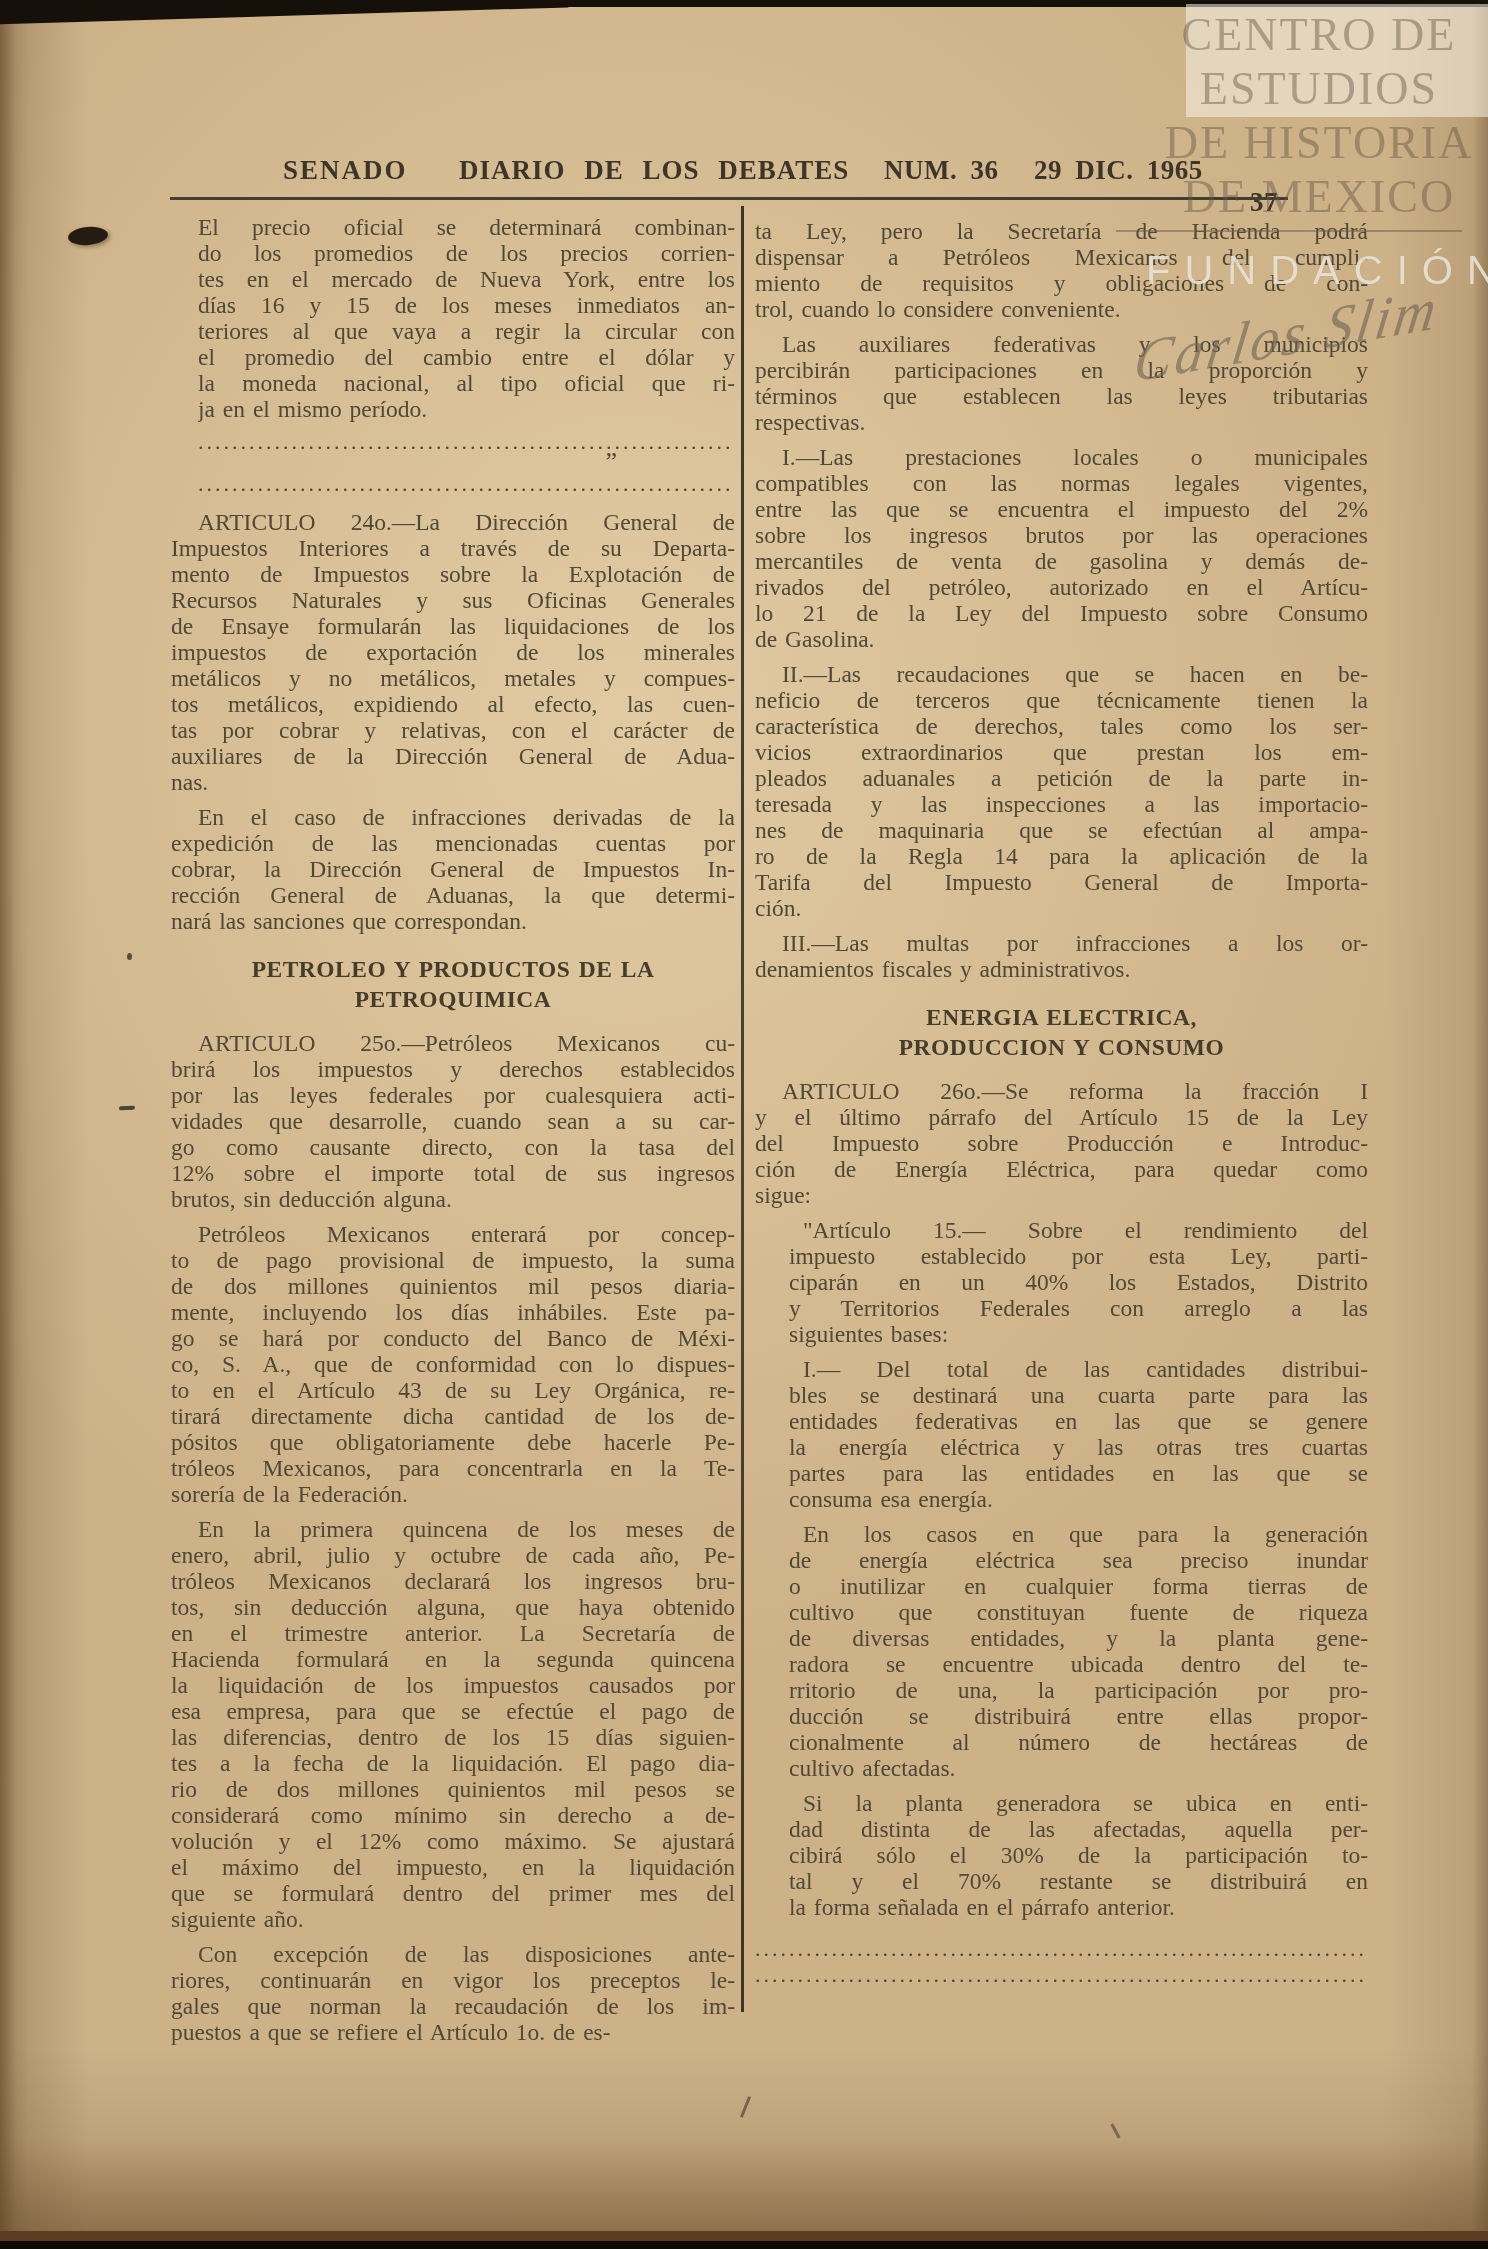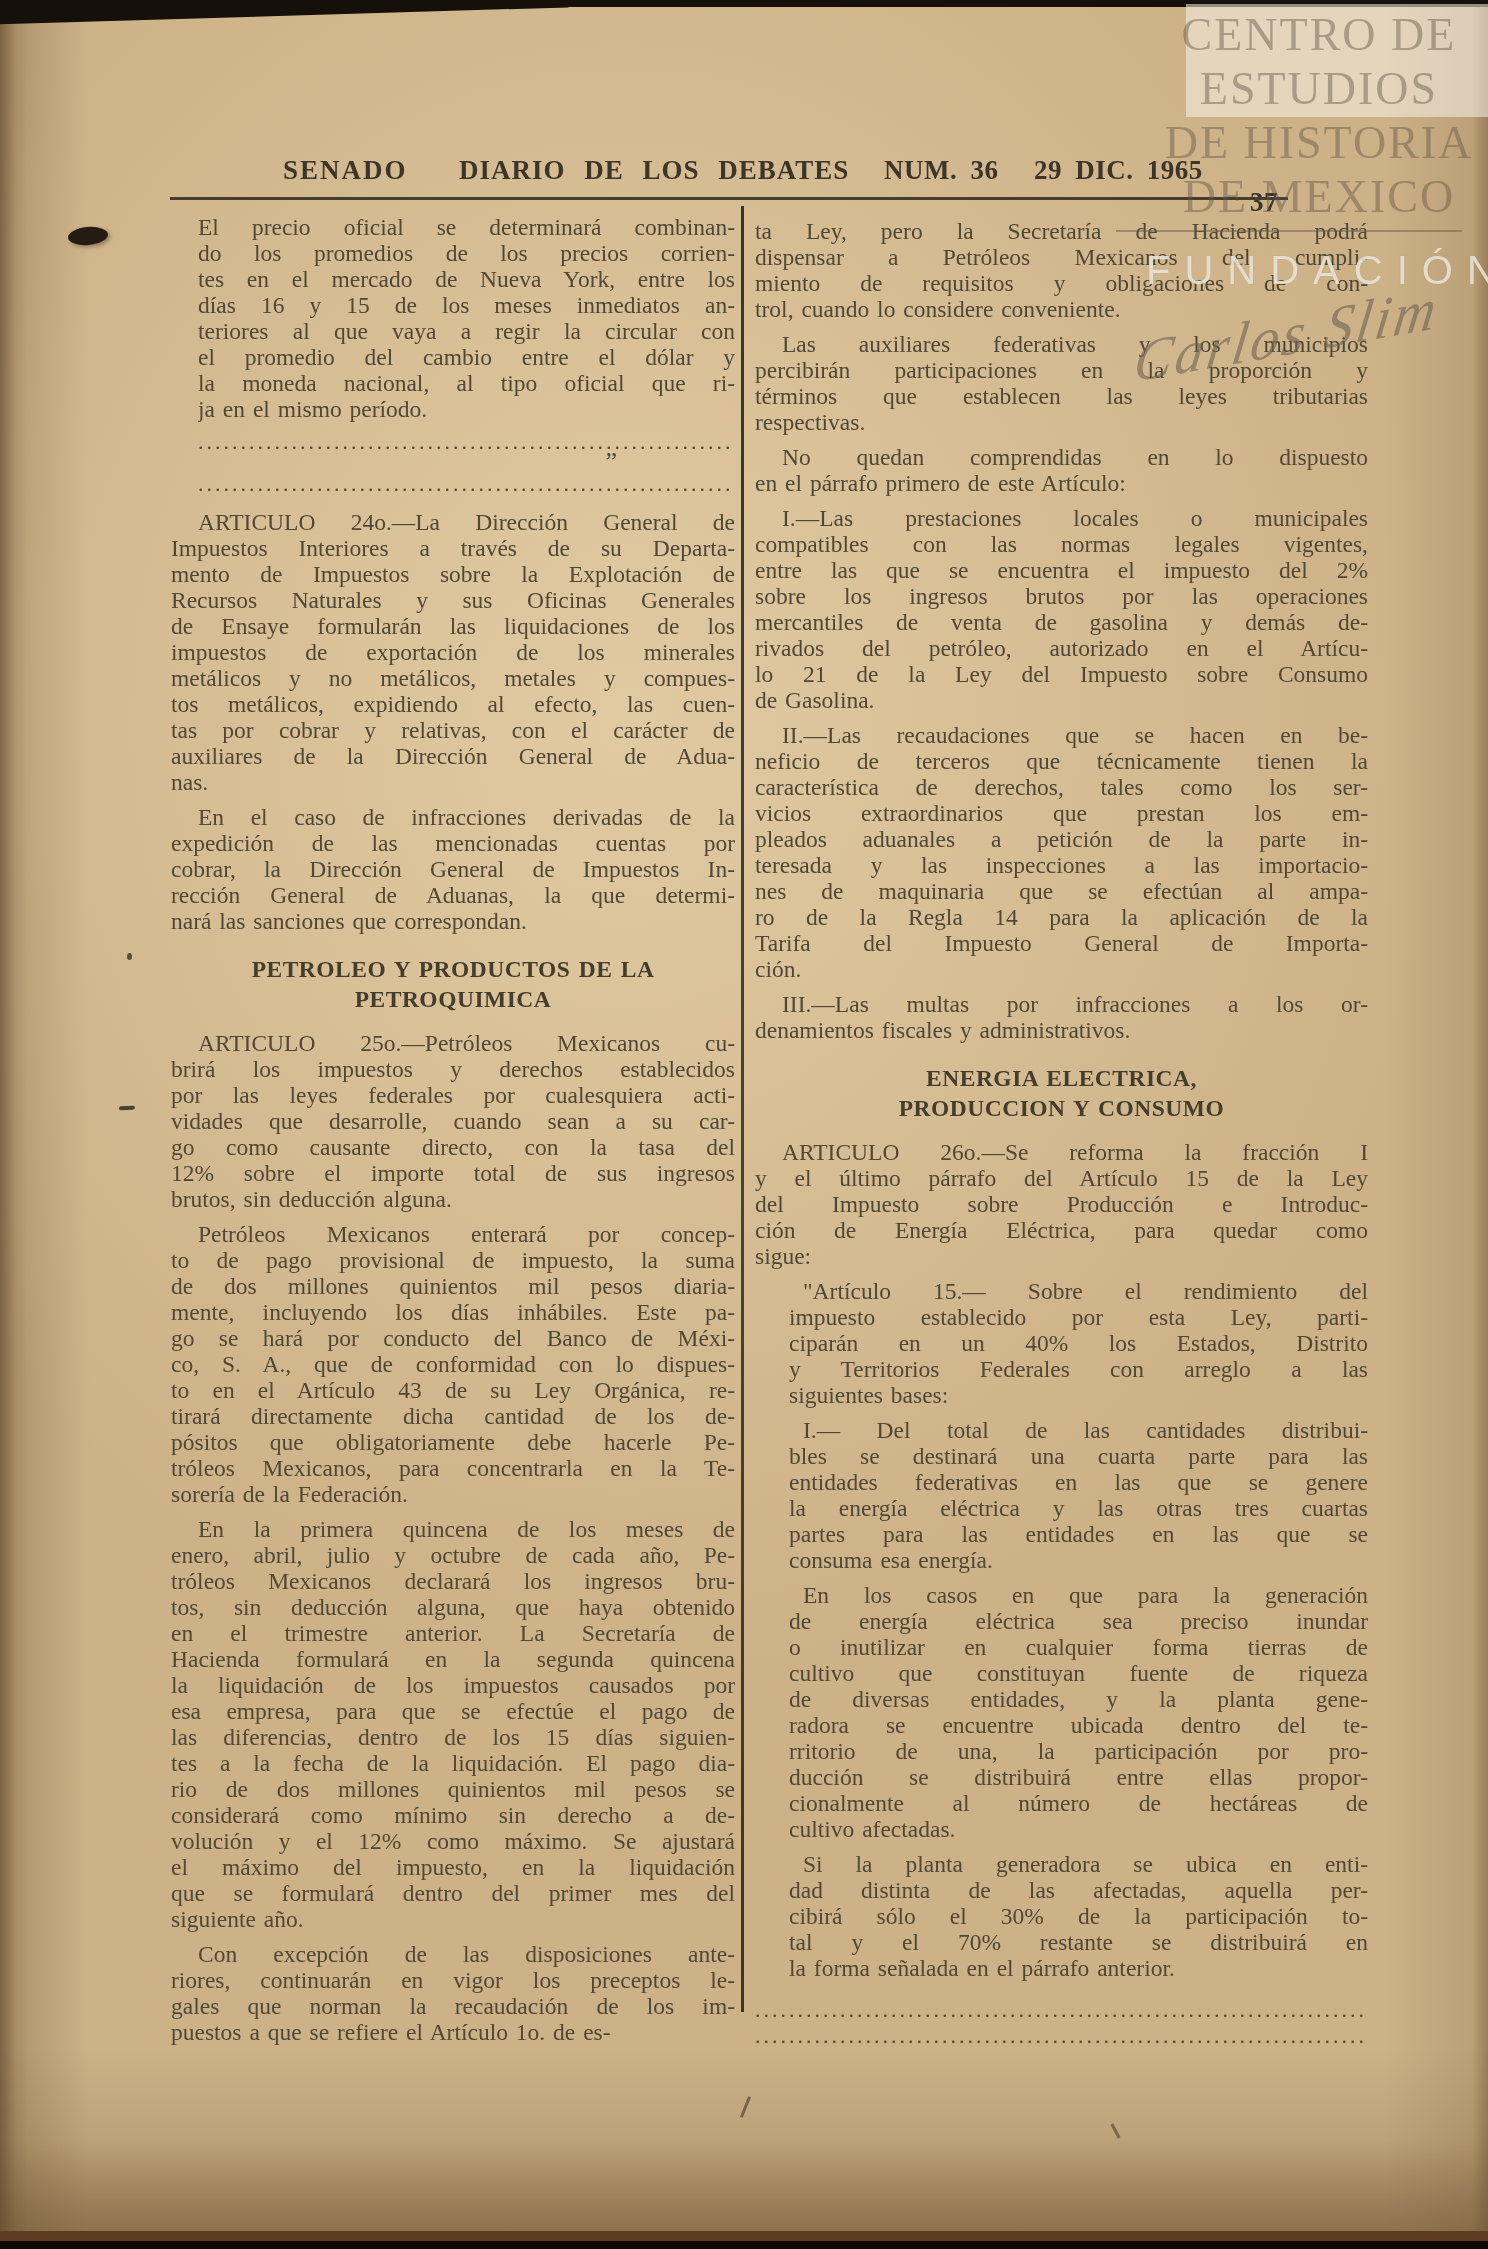--- a/index.html
+++ b/index.html
@@ -184,24 +184,20 @@
         <div class="jline">miento de requisitos y obligaciones de con-</div>
         <div class="jline last">trol, cuando lo considere conveniente.</div>
       </div>
     <div class="para indent">
         <div class="jline">Las auxiliares federativas y los municipios</div>
         <div class="jline">percibirán participaciones en la proporción y</div>
         <div class="jline">términos que establecen las leyes tributarias</div>
         <div class="jline last">respectivas.</div>
       </div>
     <div class="para indent">
-        <div class="jline">No quedan comprendidas en lo dispuesto</div>
-        <div class="jline last">en el párrafo primero de este Artículo:</div>
-      </div>
-    <div class="para indent">
         <div class="jline">I.—Las prestaciones locales o municipales</div>
         <div class="jline">compatibles con las normas legales vigentes,</div>
         <div class="jline">entre las que se encuentra el impuesto del 2%</div>
         <div class="jline">sobre los ingresos brutos por las operaciones</div>
         <div class="jline">mercantiles de venta de gasolina y demás de-</div>
         <div class="jline">rivados del petróleo, autorizado en el Artícu-</div>
         <div class="jline">lo 21 de la Ley del Impuesto sobre Consumo</div>
         <div class="jline last">de Gasolina.</div>
       </div>
     <div class="para indent">

